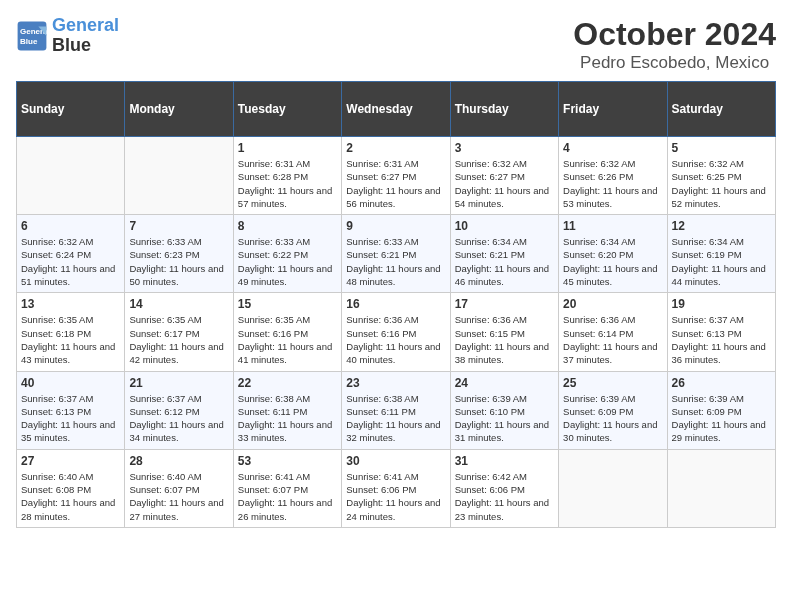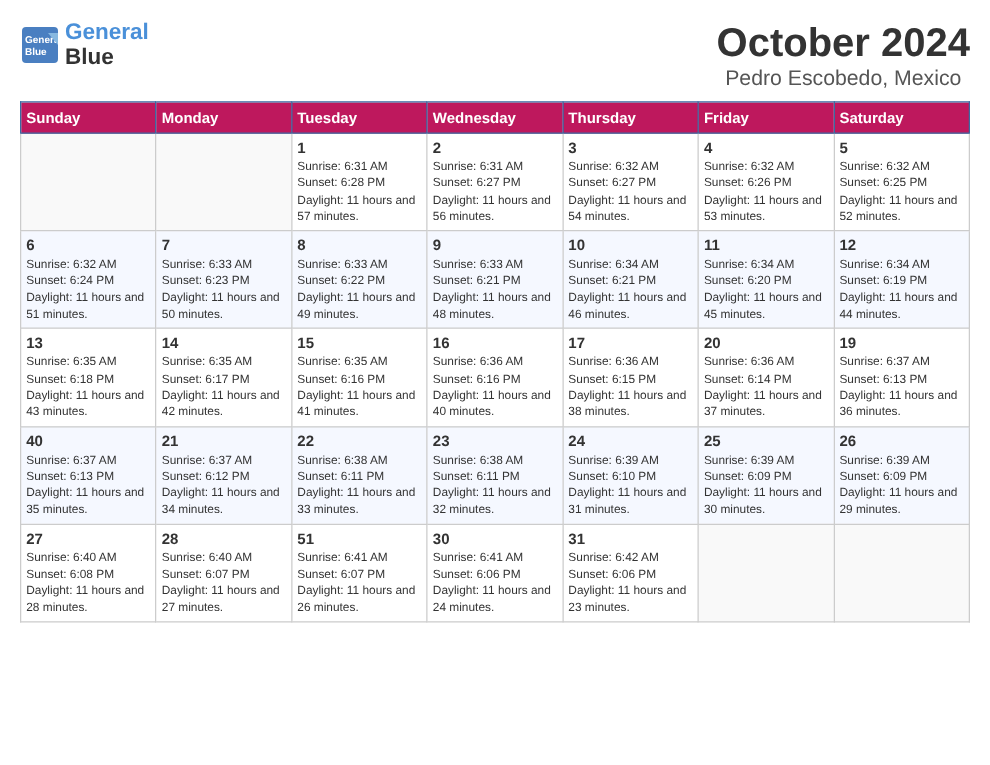--- a/index.html
+++ b/index.html
@@ -45,25 +45,25 @@
     .location {
       font-size: 17px;
       color: #555;
     }
     .calendar {
       width: 100%;
       border-collapse: collapse;
       border: 1px solid #ccc;
     }
     .calendar th {
-      background-color: #be185d;
+      background-color: #404040;
       color: #fff;
       font-size: 12px;
       font-weight: bold;
-      padding: 5px 4px;
+      padding: 20px 4px;
       text-align: left;
       border: 1px solid #3a6aa1;
     }
     .calendar td {
       width: 14.28%;
       vertical-align: top;
       border: 1px solid #ccc;
       padding: 4px;
       font-size: 10px;
       color: #333;
@@ -297,21 +297,21 @@
 Sunset: 6:08 PM
 Daylight: 11 hours and 28 minutes.</div>
         </td>
         <td>
           <span class="day-num">28</span>
           <div class="cell-info" style="white-space: pre-line;">Sunrise: 6:40 AM
 Sunset: 6:07 PM
 Daylight: 11 hours and 27 minutes.</div>
         </td>
         <td>
-          <span class="day-num">51</span>
+          <span class="day-num">53</span>
           <div class="cell-info" style="white-space: pre-line;">Sunrise: 6:41 AM
 Sunset: 6:07 PM
 Daylight: 11 hours and 26 minutes.</div>
         </td>
         <td>
           <span class="day-num">30</span>
           <div class="cell-info" style="white-space: pre-line;">Sunrise: 6:41 AM
 Sunset: 6:06 PM
 Daylight: 11 hours and 24 minutes.</div>
         </td>

